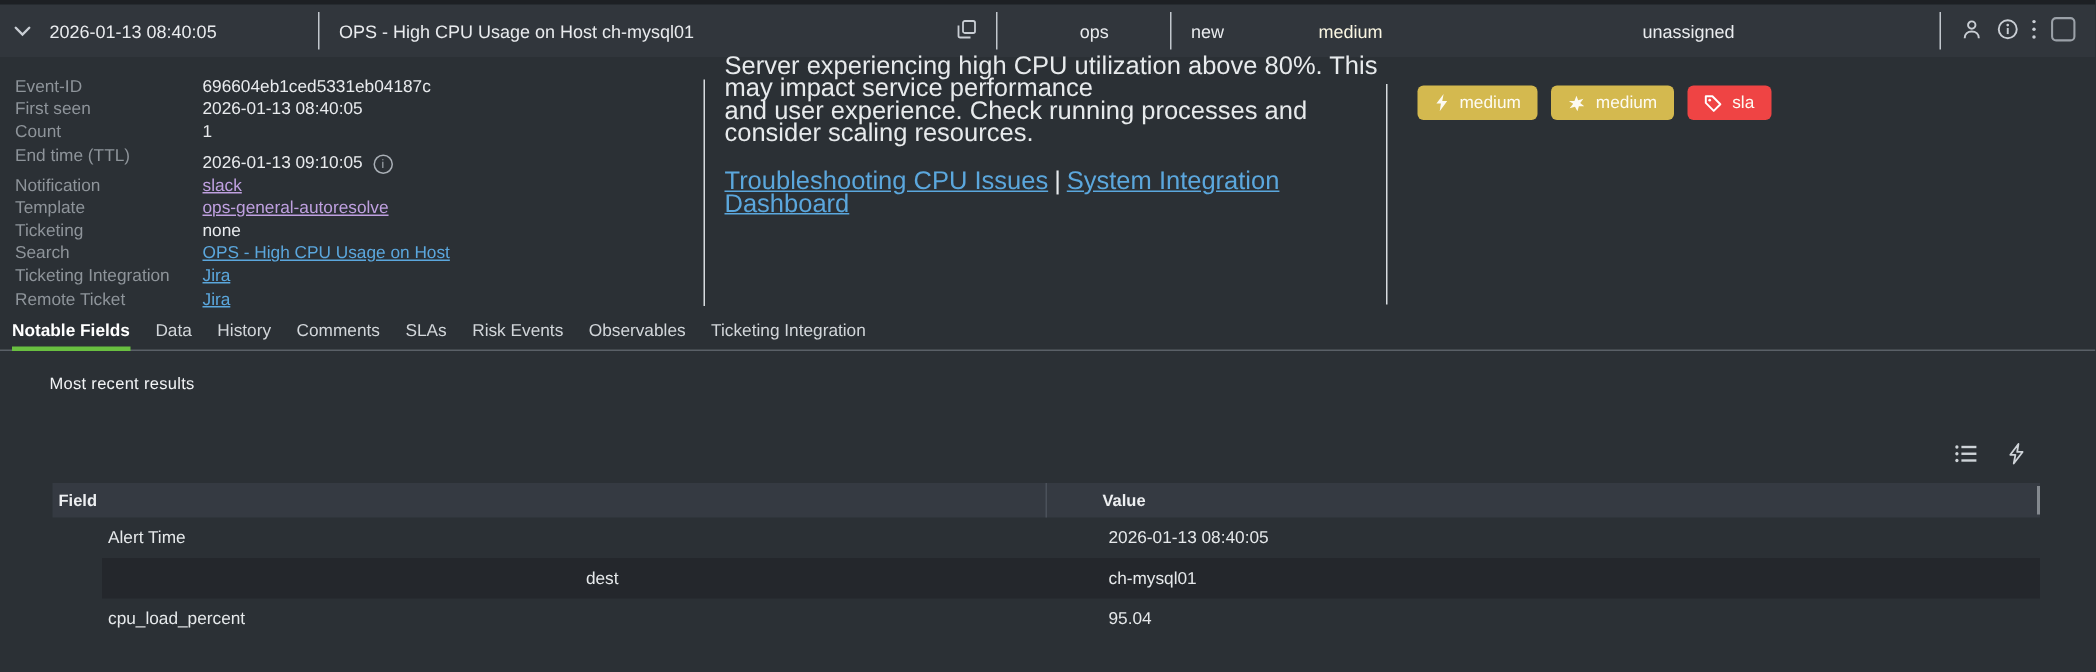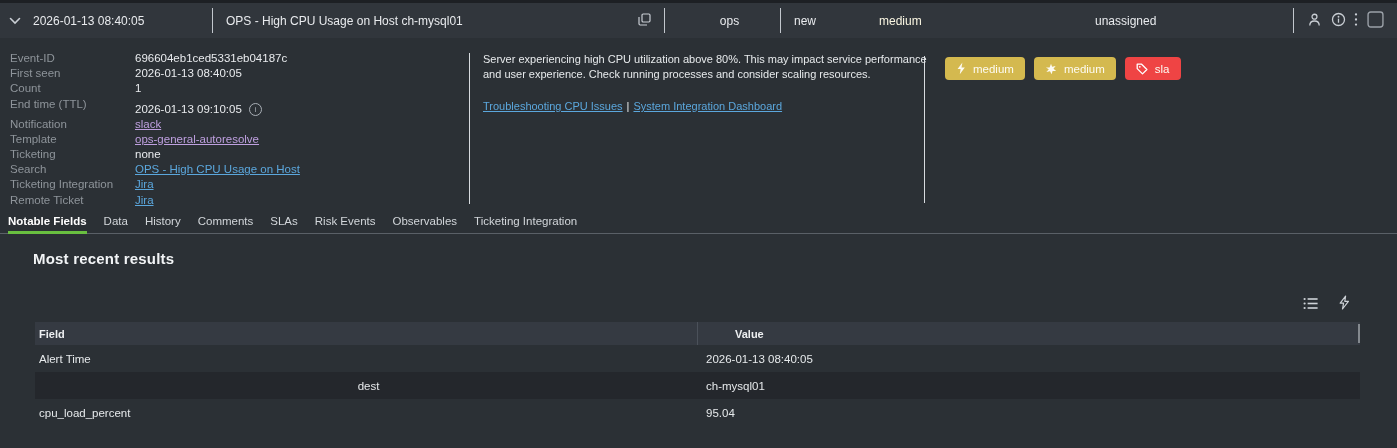--- a/index.html
+++ b/index.html
@@ -41,49 +41,49 @@
     display:inline-block;width:11px;height:11px;margin-left:7px;
     border:1px solid #a9afb6;border-radius:50%;
     color:#a9afb6;font-size:8px;line-height:11px;text-align:center;font-style:normal;
   }
 
   .vdiv{position:absolute;width:1px;background:#d7dbdf;}
   #vdiv1{left:469px;top:53px;height:151px;}
   #vdiv2{left:924px;top:56px;height:147px;}
 
   
-  #description{position:absolute;left:483px;top:52px;width:445px;font-size:11px;line-height:15px;color:#e7eaec;}
+  #description{position:absolute;left:483px;top:36px;width:445px;font-size:17px;line-height:15px;color:#e7eaec;}
   #doc-links{margin-top:17px;}
   #doc-links .pipe{color:#e7eaec;margin:0 4px;}
 
   
   #badges{position:absolute;left:945px;top:57px;display:flex;gap:9px;}
   .badge{height:23px;border-radius:4px;padding:0 11px;display:flex;align-items:center;gap:7px;
          font-size:11.5px;color:#fdfbf2;cursor:pointer;}
   .badge svg{display:block;}
 
   
   #tabs{position:absolute;left:0;right:0;top:211px;height:23px;border-bottom:1px solid #5a6067;
         display:flex;gap:17px;padding-left:8px;box-sizing:border-box;}
   .tab{font-size:11.5px;color:#d2d6da;line-height:21px;height:23px;box-sizing:border-box;cursor:pointer;white-space:nowrap;}
   .tab.active{color:#ffffff;font-weight:bold;border-bottom:3px solid #69bf40;}
 
   
-  #results-heading{position:absolute;left:33px;top:250px;font-size:15px;font-weight:bold;color:#f2f4f6;letter-spacing:.2px;}
+  #results-heading{position:absolute;left:33px;top:250px;font-size:11px;font-weight:normal;color:#f2f4f6;letter-spacing:.2px;}
   #table-actions{position:absolute;left:1303px;top:295px;display:flex;gap:20px;align-items:center;}
   #table-actions svg{cursor:pointer;}
 
   #results-table{position:absolute;left:35px;top:322px;width:1325px;font-size:11.5px;}
   .tr-head{position:relative;height:23px;background:#353a42;display:flex;align-items:center;
            font-size:11px;font-weight:bold;color:#edeff1;}
   .th-field{width:662px;box-sizing:border-box;padding-left:4px;}
   .th-div{width:1px;height:23px;background:#4b515a;}
   .th-value{flex:1;padding-left:8px;margin-left:29px;}
   .head-scroll{position:absolute;right:0;top:2px;width:2px;height:19px;background:#84898f;}
-  .tr-row{height:27px;display:flex;align-items:center;color:#e6e9eb;cursor:default;}
+  .tr-row{height:27px;display:flex;align-items:center;color:#e6e9eb;cursor:default;margin-left:33px;}
   .tr-row.striped{background:#24272c;text-align:center;}
   .td-field{width:663px;box-sizing:border-box;padding-left:4px;}
   .td-value{padding-left:8px;}
 </style>
 </head>
 <body>
 
 <div id="app">
 
   <div id="topbar">

